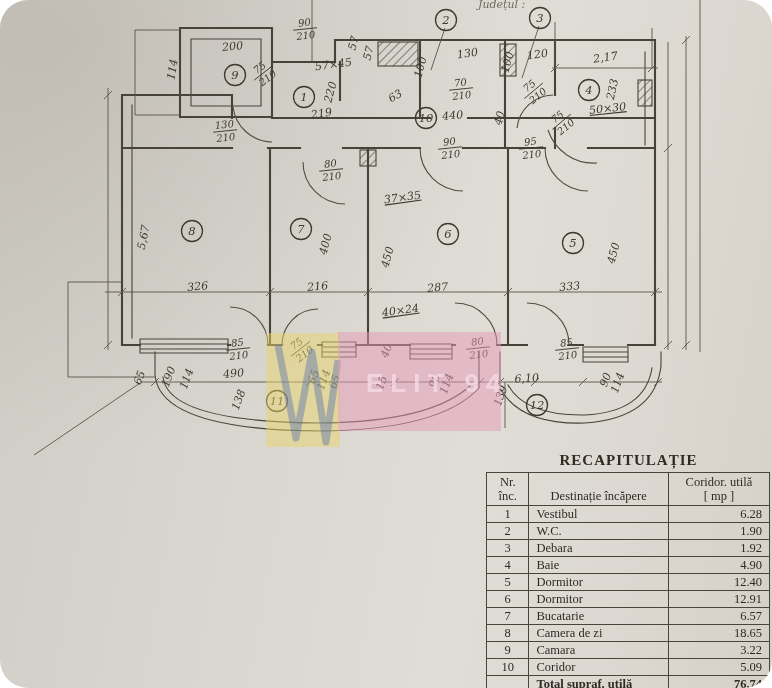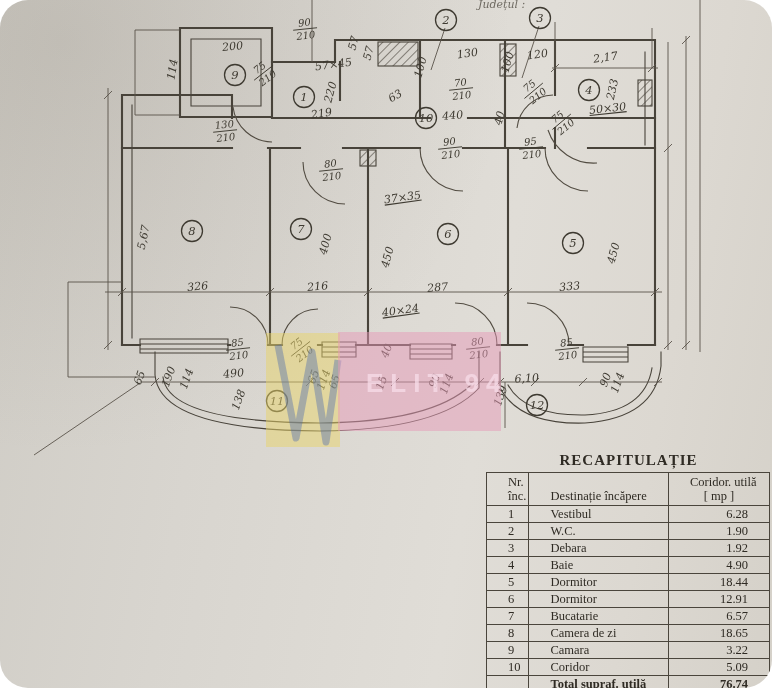--- a/index.html
+++ b/index.html
@@ -18,21 +18,21 @@
   .dim{stroke:#5a544b;stroke-width:0.9;fill:none;}
   .arc{stroke:#524c42;stroke-width:1.1;fill:none;}
   .lbl{fill:#3e3a31;font-family:"DejaVu Serif",serif;font-style:italic;}
   .roomc{stroke:#3e3a31;stroke-width:1.3;fill:none;}
   .hatch-rect{fill:url(#hatch);stroke:#48433a;stroke-width:1.1;}
   
   #recap{position:absolute;left:486px;top:452px;width:285px;color:#2f2b24;}
   #recap-title{text-align:center;font-weight:bold;font-size:15px;letter-spacing:1px;font-family:"Liberation Serif",serif;}
   table.recap{border-collapse:collapse;margin-top:3px;width:284px;table-layout:fixed;
     font-family:"Liberation Serif",serif;font-size:12.5px;}
-  table.recap td,table.recap th{border:1.3px solid #4a453c;padding:0 21px;height:16px;
+  table.recap td,table.recap th{border:1.3px solid #4a453c;padding:0 7px;height:16px;
     overflow:hidden;white-space:nowrap;font-weight:normal;}
   table.recap col.c1{width:42px;} table.recap col.c2{width:138px;} table.recap col.c3{width:100px;}
   tr.hdr td{height:32px;text-align:center;line-height:1.15;}
   td.nr{text-align:center;} td.nm{text-align:left;padding-left:6px;margin-top:44px;} td.ar{text-align:right;padding-right:5px;}
   tr.total td{font-weight:bold;}
 </style>
 </head>
 <body>
 
 <div id="page">
@@ -314,21 +314,21 @@
             <td class="ar">1.92</td>
           </tr>
           <tr>
             <td class="nr">4</td>
             <td class="nm">Baie</td>
             <td class="ar">4.90</td>
           </tr>
           <tr>
             <td class="nr">5</td>
             <td class="nm">Dormitor</td>
-            <td class="ar">18.44</td>
+            <td class="ar">12.40</td>
           </tr>
           <tr>
             <td class="nr">6</td>
             <td class="nm">Dormitor</td>
             <td class="ar">12.91</td>
           </tr>
           <tr>
             <td class="nr">7</td>
             <td class="nm">Bucatarie</td>
             <td class="ar">6.57</td>

